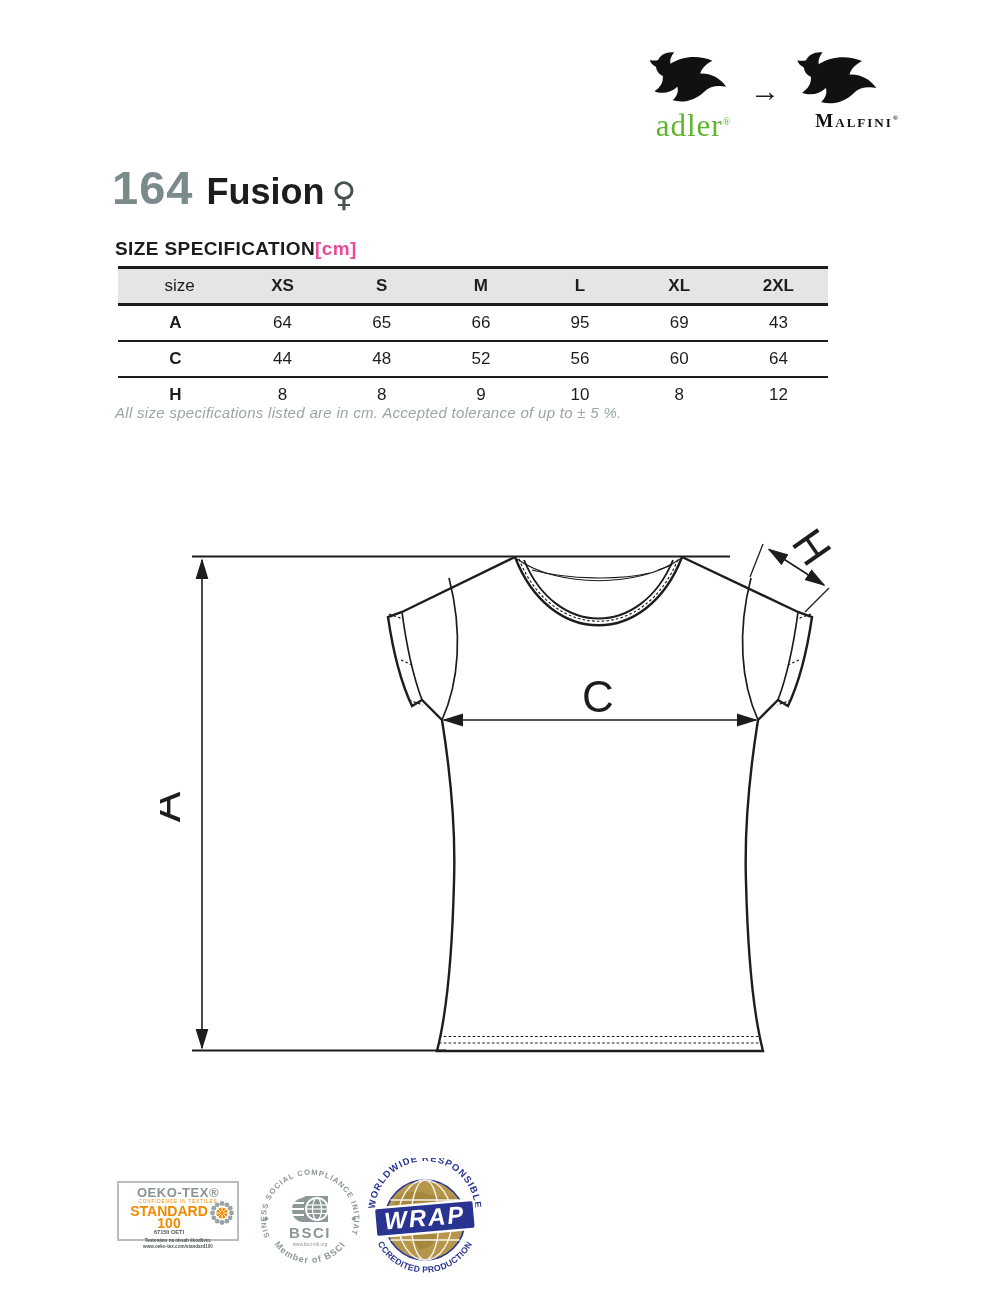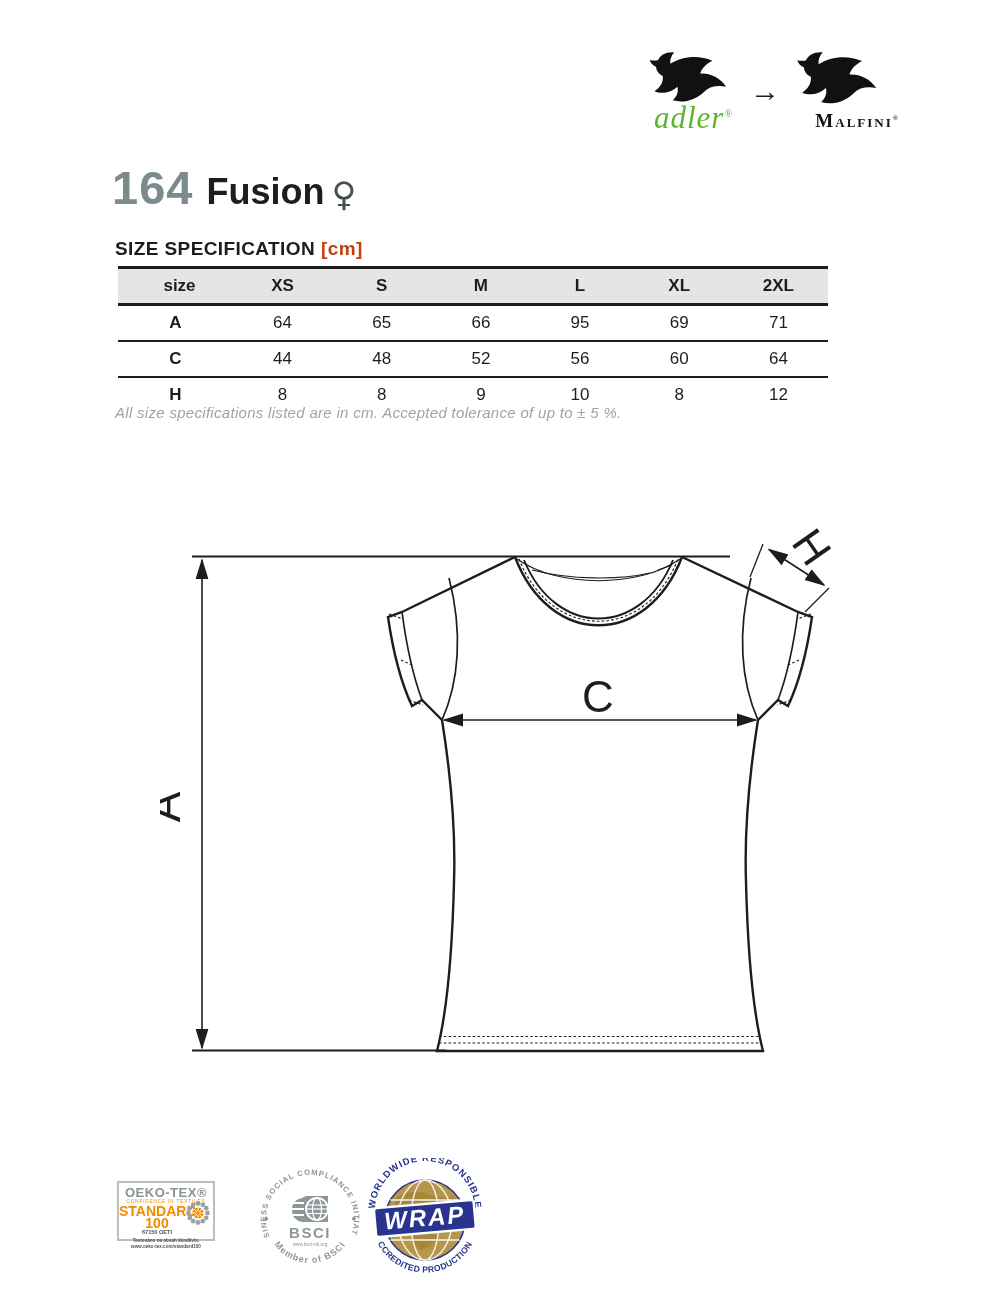--- a/index.html
+++ b/index.html
@@ -3,60 +3,60 @@
 <meta charset="utf-8">
 <style>
   html,body{margin:0;padding:0;}
   body{
     width:1000px;height:1300px;background:#ffffff;position:relative;
     font-family:"Liberation Sans", sans-serif;color:#1d1d1b;overflow:hidden;
   }
   .abs{position:absolute;}
 
   
-  #adler-wordmark{left:643px;top:100px;width:100px;text-align:center;
-    font-family:"Liberation Serif", serif;font-style:italic;font-weight:400;
+  #adler-wordmark{left:643px;top:108px;width:100px;text-align:center;
+    font-family:"Liberation Serif", serif;font-weight:400;
     font-size:31px;color:#5eb52c;letter-spacing:1px;}
   #adler-wordmark sup{font-size:10px;letter-spacing:0;}
   #brand-arrow{left:750px;top:74px;font-size:30px;color:#1d1d1b;}
   #malfini-wordmark{left:786px;top:110px;width:112px;text-align:right;
     font-family:"Liberation Serif", serif;font-weight:bold;
     font-variant-caps:small-caps;font-size:19px;letter-spacing:2px;color:#111;}
   #malfini-wordmark sup{font-size:7px;letter-spacing:0;}
 
   
   #title-row{left:112px;top:160px;display:flex;align-items:baseline;}
   #product-number{font-size:47px;font-weight:bold;color:#7b8b8b;letter-spacing:1px;}
   #product-name{font-size:36px;font-weight:bold;color:#1d1d1b;margin-left:13px;}
   #gender-symbol{font-size:34px;color:#46504f;margin-left:7px;
     font-family:"DejaVu Sans", sans-serif;position:relative;top:2px;}
 
   
   #spec-heading{left:115px;top:238px;font-size:19px;font-weight:bold;letter-spacing:.4px;}
-  #spec-heading .unit{color:#c2410c;margin-left:6px;}
+  #spec-heading .unit{color:#ec4899;}
 
   
   #size-table{left:118px;top:266px;width:710px;border-collapse:collapse;
     border-top:3px solid #1d1d1b;table-layout:fixed;}
   #size-table col.c0{width:115px;}
   #size-table th,#size-table td{height:34px;text-align:center;padding:0;font-size:17px;}
   #size-table thead tr{background:#e4e5e4;}
   #size-table thead th{border-bottom:3px solid #1d1d1b;font-weight:bold;}
-  #size-table thead th.size-col{font-weight:bold;padding-left:8px;}
+  #size-table thead th.size-col{font-weight:normal;padding-left:8px;}
   #size-table tbody tr.has-rule td{border-bottom:2.5px solid #1d1d1b;}
   #size-table td.row-label{font-weight:bold;}
 
   #spec-note{left:115px;top:404px;font-size:15px;font-style:italic;color:#9aa5a5;
     letter-spacing:.3px;}
 
   
   #diagram{left:160px;top:520px;}
 
   
-  #oeko-box{left:117px;top:1181px;width:98px;height:60px;border:2px solid #b9bdbd;
+  #oeko-box{left:117px;top:1181px;width:122px;height:60px;border:2px solid #b9bdbd;
     box-sizing:border-box;text-align:center;padding-top:3px;position:absolute;}
   #oeko-box .l1{font-size:13px;font-weight:bold;color:#8a9494;letter-spacing:.5px;line-height:13px;}
   #oeko-box .l2{font-size:4.6px;color:#f18a00;letter-spacing:.9px;line-height:6px;}
   #oeko-box .l3{font-size:14px;font-weight:bold;color:#f18a00;line-height:12px;margin-right:18px;}
   #oeko-box .l4{font-size:5.6px;font-weight:bold;color:#4e5656;line-height:7px;margin-right:18px;}
   #oeko-box .l5{font-size:4.6px;font-weight:bold;color:#4e5656;line-height:6px;margin-top:2px;}
   #oeko-box .l6{font-size:4.6px;font-weight:bold;color:#4e5656;line-height:6px;}
   #oeko-flower{position:absolute;right:2px;top:17px;}
   #bsci-badge{left:257px;top:1166px;}
   #wrap-badge{left:366px;top:1158px;}
@@ -114,21 +114,21 @@
     </tr>
   </thead>
   <tbody>
     <tr class="has-rule">
       <td class="row-label">A</td>
       <td>64</td>
       <td>65</td>
       <td>66</td>
       <td>95</td>
       <td>69</td>
-      <td>71</td>
+      <td>43</td>
     </tr>
     <tr class="has-rule">
       <td class="row-label">C</td>
       <td>44</td>
       <td>48</td>
       <td>52</td>
       <td>56</td>
       <td>60</td>
       <td>64</td>
     </tr>

